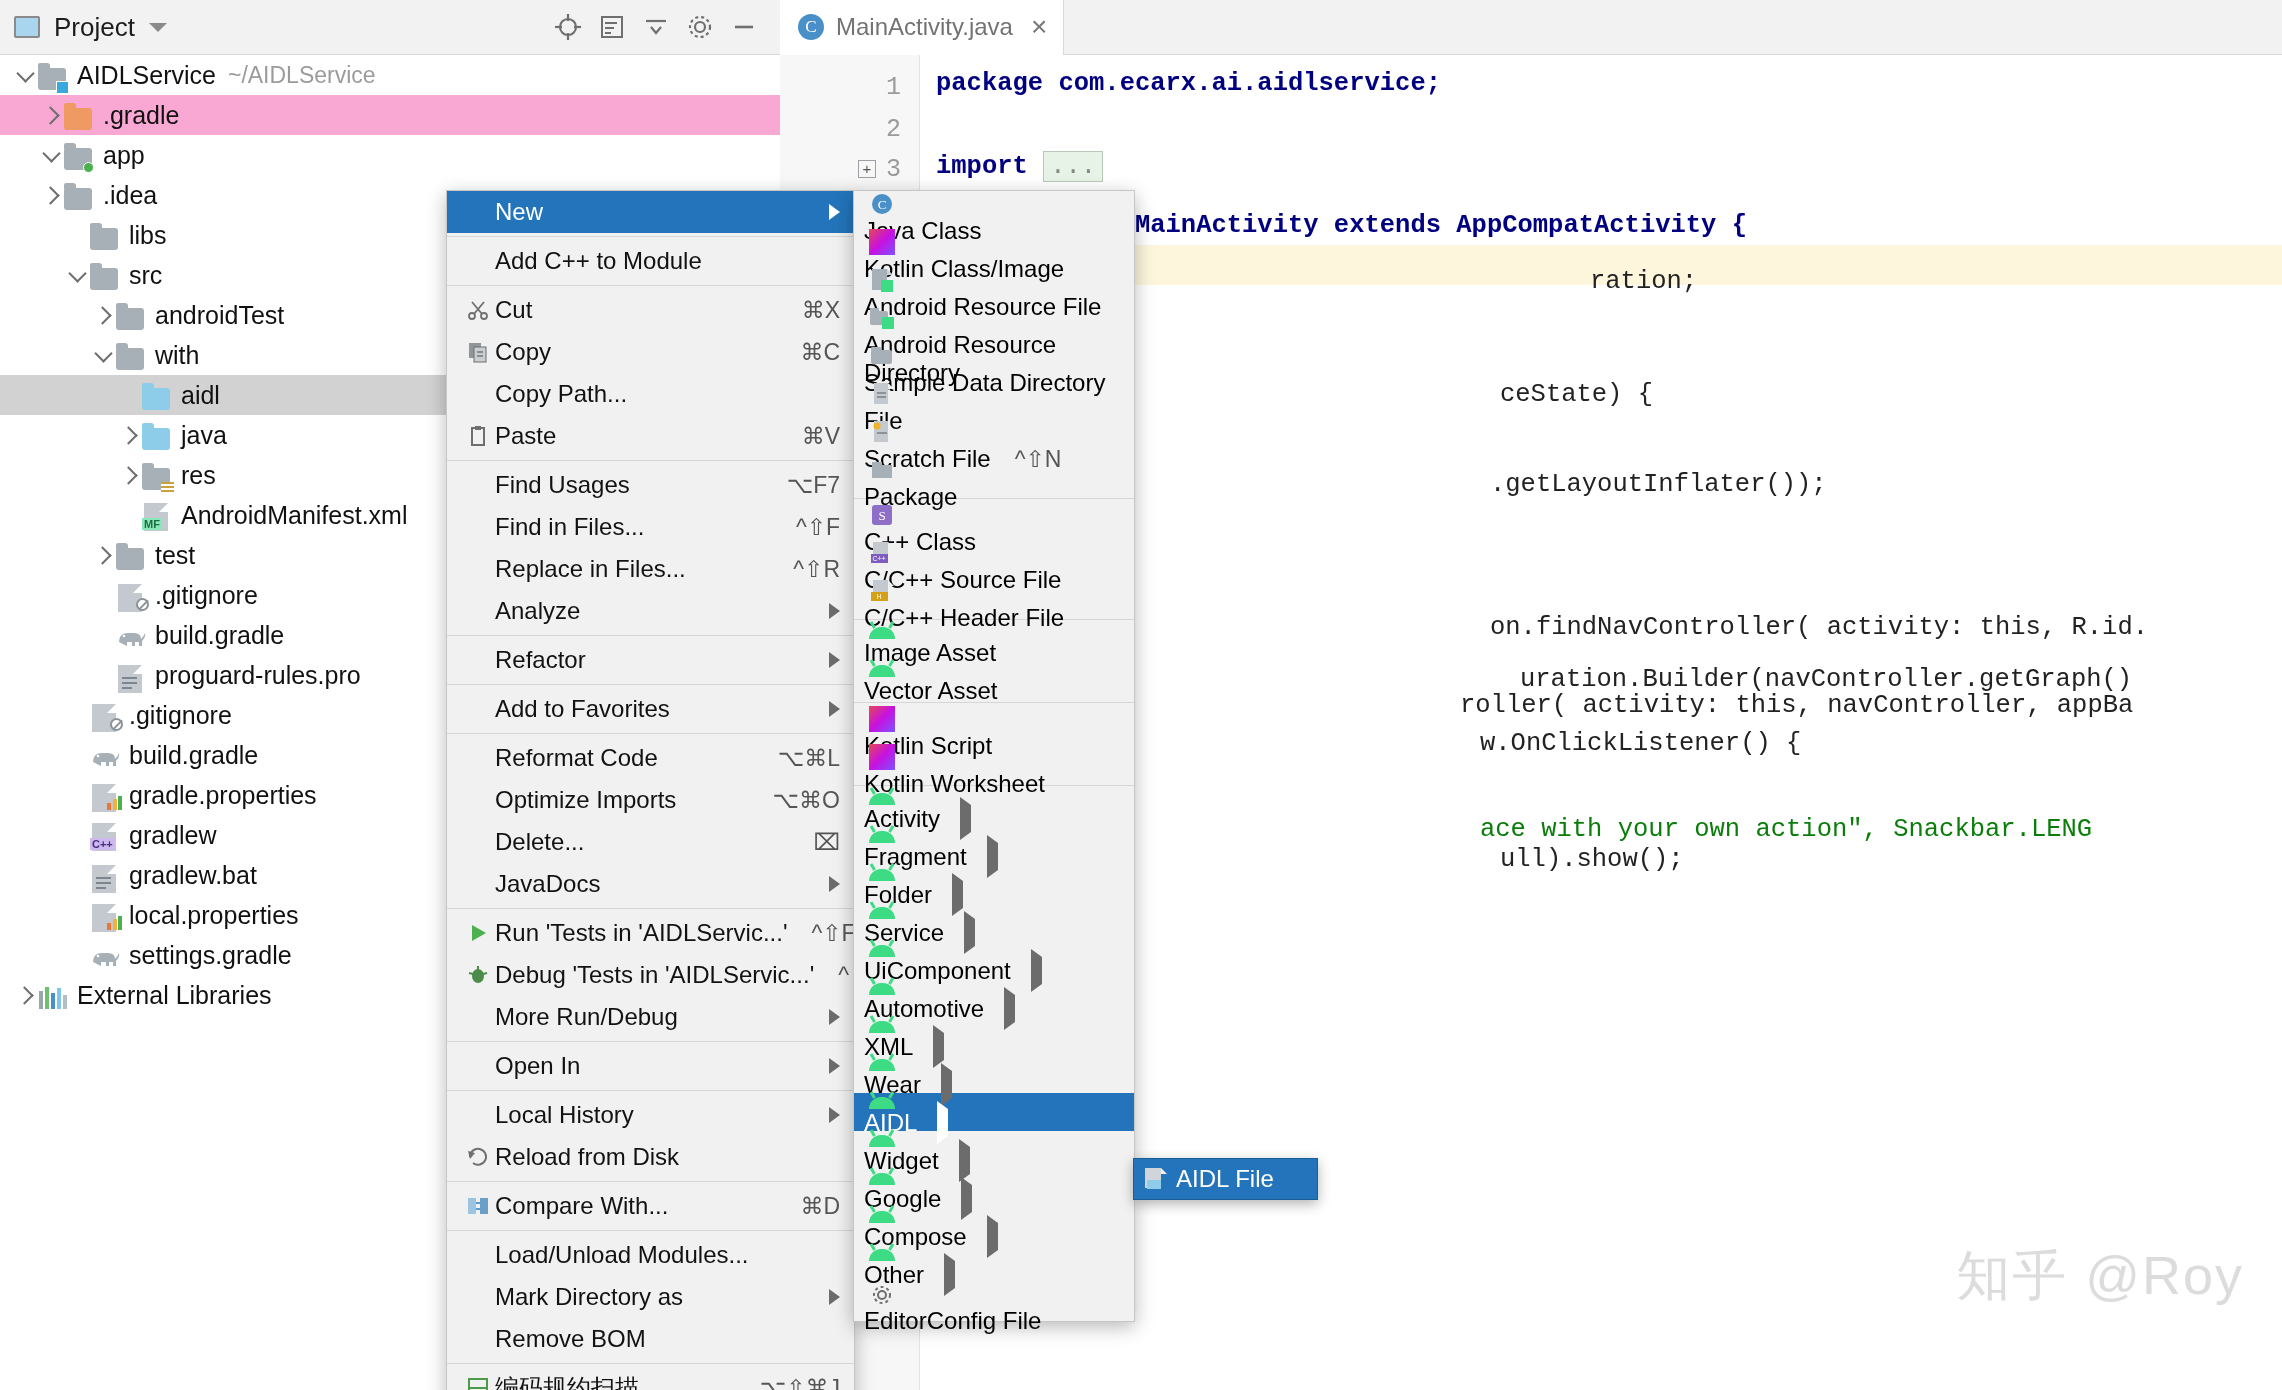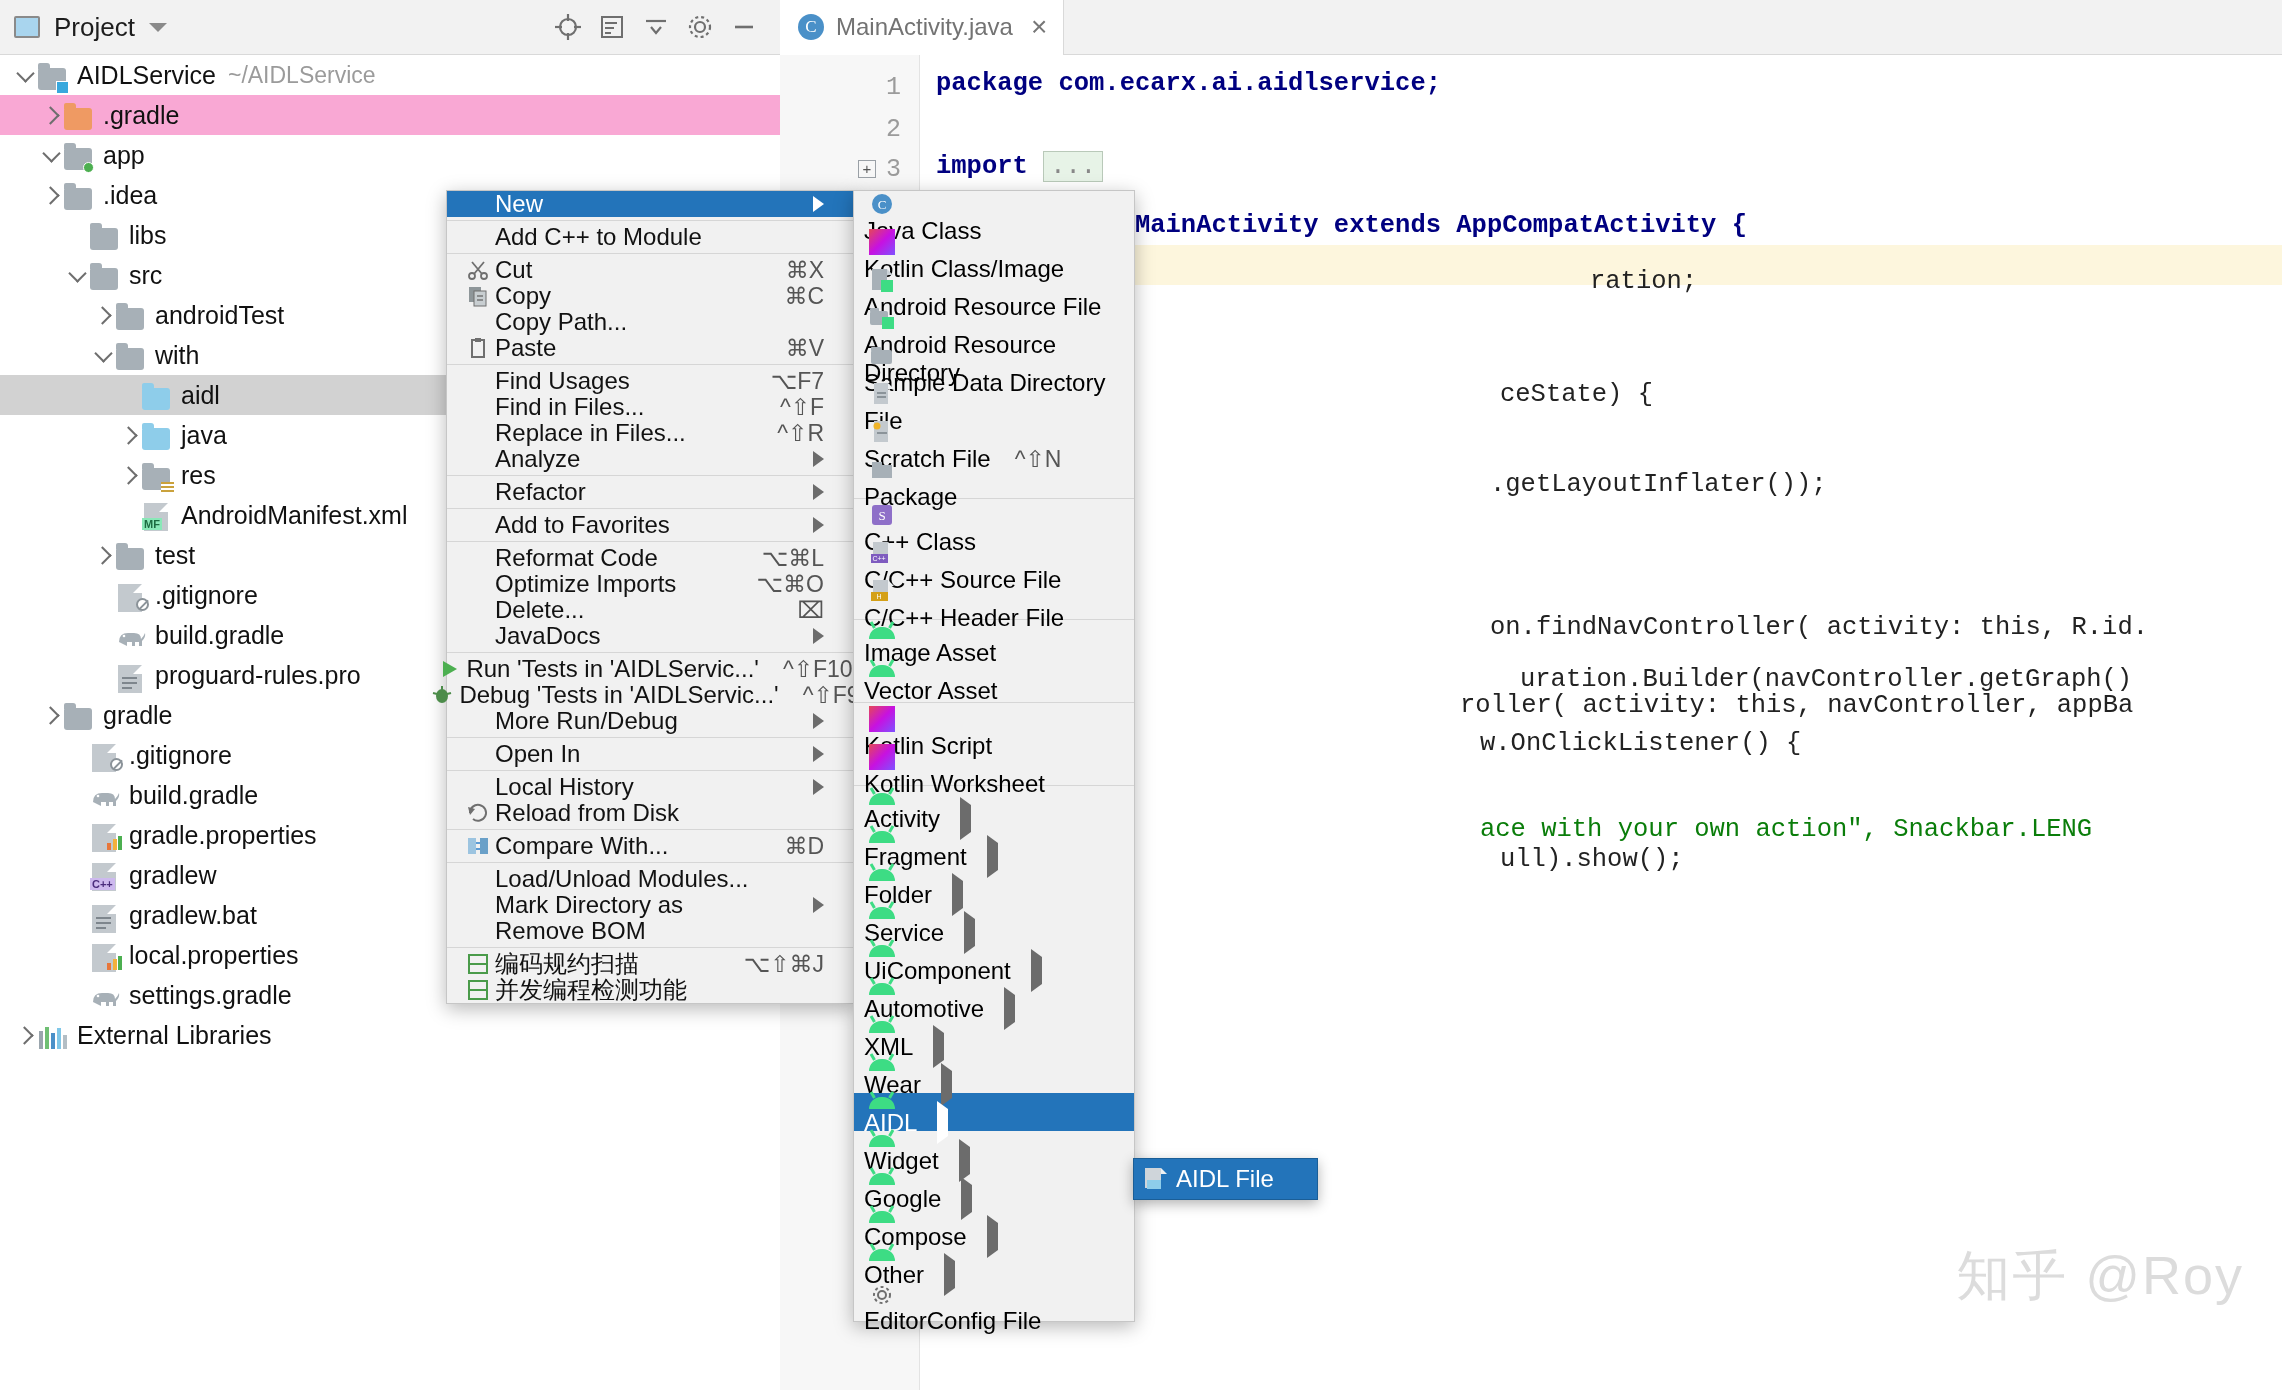--- a/index.html
+++ b/index.html
@@ -84,22 +84,22 @@
   .str{ color:#0a7d0a; }
   .fold-box{ display:inline-block; border:1px solid #b9c9b9; background:#e7f3e7; padding:0 6px; color:#888; }
   .hlline{ position:absolute; left:0; right:0; height:40px; background:#fdf6dd; }
   .foldmark{ position:absolute; width:18px;height:18px;border:1.6px solid #9aa0a6; color:#555;
      font-size:15px; line-height:15px; text-align:center; }
   .gicon{ position:absolute; width:34px; height:30px; }
 
   
   .ctx { position:absolute; left:446px; top:190px; width:409px; background:#f1f1f1;
      border:1px solid #c6c6c6; box-shadow:0 5px 18px rgba(0,0,0,.28); z-index:40; }
-  .ctx .mi { position:relative; height:26px; display:flex; align-items:center;
-     padding:0 30px 0 14px; font-size:24px; color:#121212; white-space:nowrap;justify-content:center; }
+  .ctx .mi { position:relative; height:42px; display:flex; align-items:center;
+     padding:0 14px 0 14px; font-size:24px; color:#121212; white-space:nowrap; }
   .ctx .sep { height:1px; background:#d6d6d6; margin:3px 0; }
   .mi .mi-ic { width:34px; flex:none; display:flex; align-items:center; justify-content:center; }
   .mi .mi-lbl { flex:1; }
   .mi .mi-key { color:#555; font-size:23px; margin-left:24px; }
   .mi .mi-arrow { width:0;height:0;border-top:8px solid transparent;border-bottom:8px solid transparent;
      border-left:11px solid #6c6c6c; margin-left:20px; }
   .mi.sel { background:#2374ba; color:#fff; }
   .mi.sel .mi-arrow { border-left-color:#fff; }
 
   
@@ -311,28 +311,20 @@
           <div style="width: 92px; flex: 0 0 auto;"></div>
           <div class="arrow "></div>
           <div class="ic" style="position: relative;">
             <div class="doc" style="position:absolute;left:2px;top:3px">
               <i class="l" style="top:12px"></i>
               <i class="l" style="top:17px"></i>
               <i class="l" style="top:22px;width:10px"></i>
             </div>
           </div>
           <div class="tlabel">proguard-rules.pro</div>
-        </div>
-        <div class="row">
-          <div style="width: 40px; flex: 0 0 auto;"></div>
-          <div class="arrow closed"></div>
-          <div class="ic" style="position: relative;">
-            <div class="fold fold-grey" style="position:absolute;left:0;top:6px"></div>
-          </div>
-          <div class="tlabel">gradle</div>
         </div>
         <div class="row">
           <div style="width: 66px; flex: 0 0 auto;"></div>
           <div class="arrow "></div>
           <div class="ic" style="position: relative;">
             <div class="doc" style="position:absolute;left:2px;top:2px"></div>
             <div class="badge-ban"></div>
           </div>
           <div class="tlabel">.gitignore</div>
         </div>

